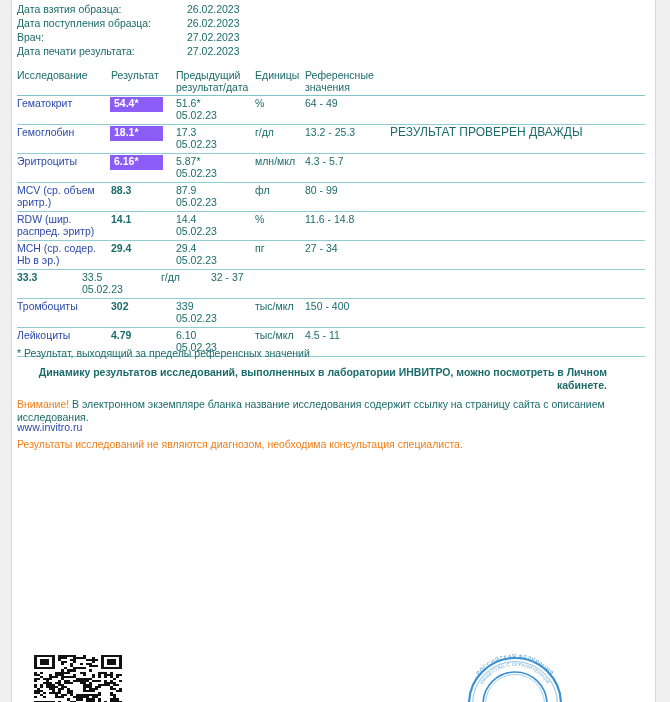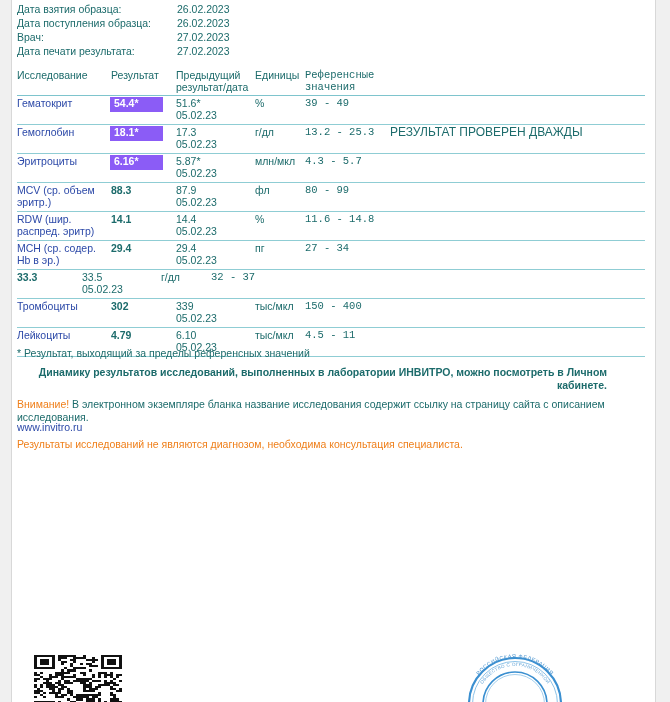--- a/index.html
+++ b/index.html
@@ -46,20 +46,21 @@
     left: 17px;
     top: 2px;
     width: 420px;
   }
   .meta-row {
     display: flex;
     height: 14px;
     line-height: 14px;
     font-size: 10.5px;
     color: #1c6b6b;
+    gap: 10px;
   }
   .meta-label {
     width: 160px;
     flex: 0 0 160px;
     color: #1c6b6b;
   }
   .meta-value {
     color: #1c6b6b;
   }
 
@@ -76,21 +77,21 @@
     color: #1c6b6b;
     padding-bottom: 2px;
   }
   .thead .cell {
     line-height: 11.5px;
   }
   .c-name   { width: 94px;  flex: 0 0 94px; }
   .c-result { width: 65px;  flex: 0 0 65px; }
   .c-prev   { width: 79px;  flex: 0 0 79px; }
   .c-units  { width: 50px;  flex: 0 0 50px; }
-  .c-ref    { width: 85px;  flex: 0 0 85px; font-family: Liberation Mono, monospace; }
+  .c-ref    { width: 85px;  flex: 0 0 85px; }
   .c-comm   { flex: 1 1 auto; }
 
   .rowsep {
     height: 0;
     border-top: 1.4px solid #8fcdd4;
   }
   .rowsep.first { border-top: 1.6px solid #7ec4cd; }
 
   .trow {
     display: flex;
@@ -225,21 +226,21 @@
     <div class="cell c-units">Единицы</div>
     <div class="cell c-ref">Референсные значения</div>
   </div>
   <div id="table-body">
       <div class="rowsep first"></div>
       <div class="trow">
         <div class="cell c-name nm">Гематокрит</div>
         <div class="cell c-result"><span class="res flag">54.4*</span></div>
         <div class="cell c-prev prev"><span>51.6*</span><span class="date">05.02.23</span></div>
         <div class="cell c-units units">%</div>
-        <div class="cell c-ref ref">39 - 49</div>
+        <div class="cell c-ref ref">64 - 49</div>
         <div class="cell c-comm comm"></div>
       </div>
       <div class="rowsep"></div>
       <div class="trow">
         <div class="cell c-name nm">Гемоглобин</div>
         <div class="cell c-result"><span class="res flag">18.1*</span></div>
         <div class="cell c-prev prev"><span>17.3</span><span class="date">05.02.23</span></div>
         <div class="cell c-units units">г/дл</div>
         <div class="cell c-ref ref">13.2 - 25.3</div>
         <div class="cell c-comm comm">РЕЗУЛЬТАТ ПРОВЕРЕН ДВАЖДЫ</div>

